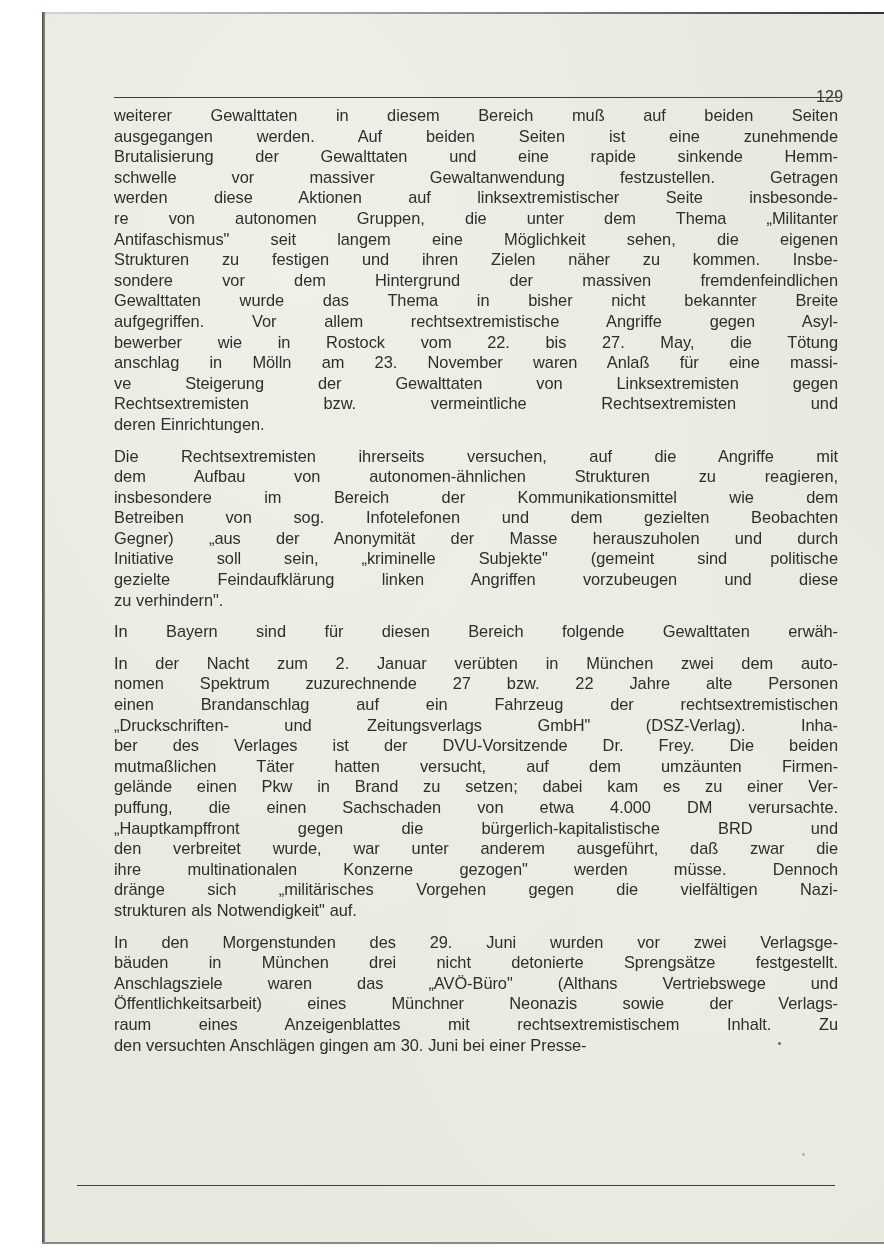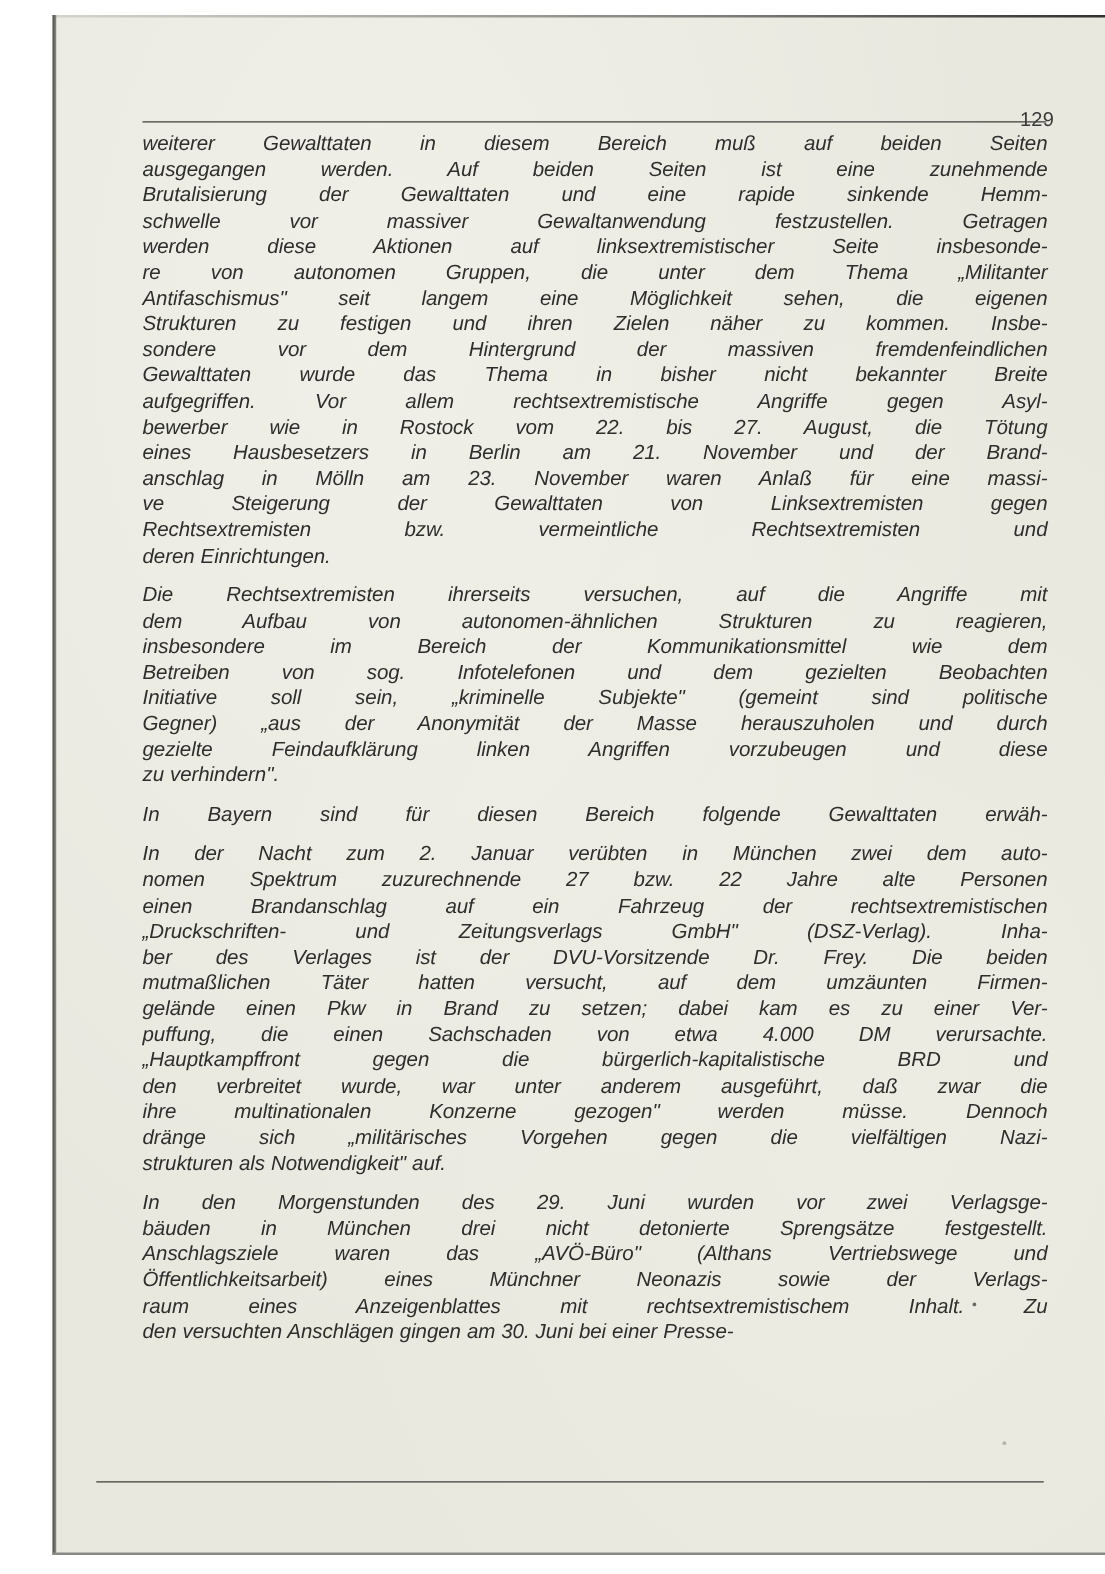--- a/index.html
+++ b/index.html
@@ -94,21 +94,20 @@
       line-height: 20.6px;
       color: #2e2e2c;
       text-align: justify;
       letter-spacing: -0.05px;
       word-spacing: 0.3px;
       font-stretch: condensed;
     }
     .text-block p {
       margin: 0 0 11px 0;
       text-align: justify;
-      font-style: italic;
     }
     .text-block p .line {
       display: block;
       text-align: justify;
       text-align-last: justify;
       white-space: nowrap;
       overflow: visible;
     }
     .text-block p .line.last {
       text-align-last: left;
@@ -139,34 +138,33 @@
         <span class="line">ausgegangen werden. Auf beiden Seiten ist eine zunehmende</span>
         <span class="line">Brutalisierung der Gewalttaten und eine rapide sinkende Hemm-</span>
         <span class="line">schwelle vor massiver Gewaltanwendung festzustellen. Getragen</span>
         <span class="line">werden diese Aktionen auf linksextremistischer Seite insbesonde-</span>
         <span class="line">re von autonomen Gruppen, die unter dem Thema „Militanter</span>
         <span class="line">Antifaschismus" seit langem eine Möglichkeit sehen, die eigenen</span>
         <span class="line">Strukturen zu festigen und ihren Zielen näher zu kommen. Insbe-</span>
         <span class="line">sondere vor dem Hintergrund der massiven fremdenfeindlichen</span>
         <span class="line">Gewalttaten wurde das Thema in bisher nicht bekannter Breite</span>
         <span class="line">aufgegriffen. Vor allem rechtsextremistische Angriffe gegen Asyl-</span>
-        <span class="line">bewerber wie in Rostock vom 22. bis 27. August, die Tötung</span>
-        <span class="line">eines Hausbesetzers in Berlin am 21. November und der Brand-</span>
+        <span class="line">bewerber wie in Rostock vom 22. bis 27. May, die Tötung</span>
         <span class="line">anschlag in Mölln am 23. November waren Anlaß für eine massi-</span>
         <span class="line">ve Steigerung der Gewalttaten von Linksextremisten gegen</span>
         <span class="line">Rechtsextremisten bzw. vermeintliche Rechtsextremisten und</span>
         <span class="line last">deren Einrichtungen.</span>
       </p>
     <p>
         <span class="line">Die Rechtsextremisten ihrerseits versuchen, auf die Angriffe mit</span>
         <span class="line">dem Aufbau von autonomen-ähnlichen Strukturen zu reagieren,</span>
         <span class="line">insbesondere im Bereich der Kommunikationsmittel wie dem</span>
         <span class="line">Betreiben von sog. Infotelefonen und dem gezielten Beobachten</span>
+        <span class="line">Gegner) „aus der Anonymität der Masse herauszuholen und durch</span>
         <span class="line">Initiative soll sein, „kriminelle Subjekte" (gemeint sind politische</span>
-        <span class="line">Gegner) „aus der Anonymität der Masse herauszuholen und durch</span>
         <span class="line">gezielte Feindaufklärung linken Angriffen vorzubeugen und diese</span>
         <span class="line last">zu verhindern".</span>
       </p>
     <p>
         <span class="line">In Bayern sind für diesen Bereich folgende Gewalttaten erwäh-</span>
       </p>
     <p>
         <span class="line">In der Nacht zum 2. Januar verübten in München zwei dem auto-</span>
         <span class="line">nomen Spektrum zuzurechnende 27 bzw. 22 Jahre alte Personen</span>
         <span class="line">einen Brandanschlag auf ein Fahrzeug der rechtsextremistischen</span>

